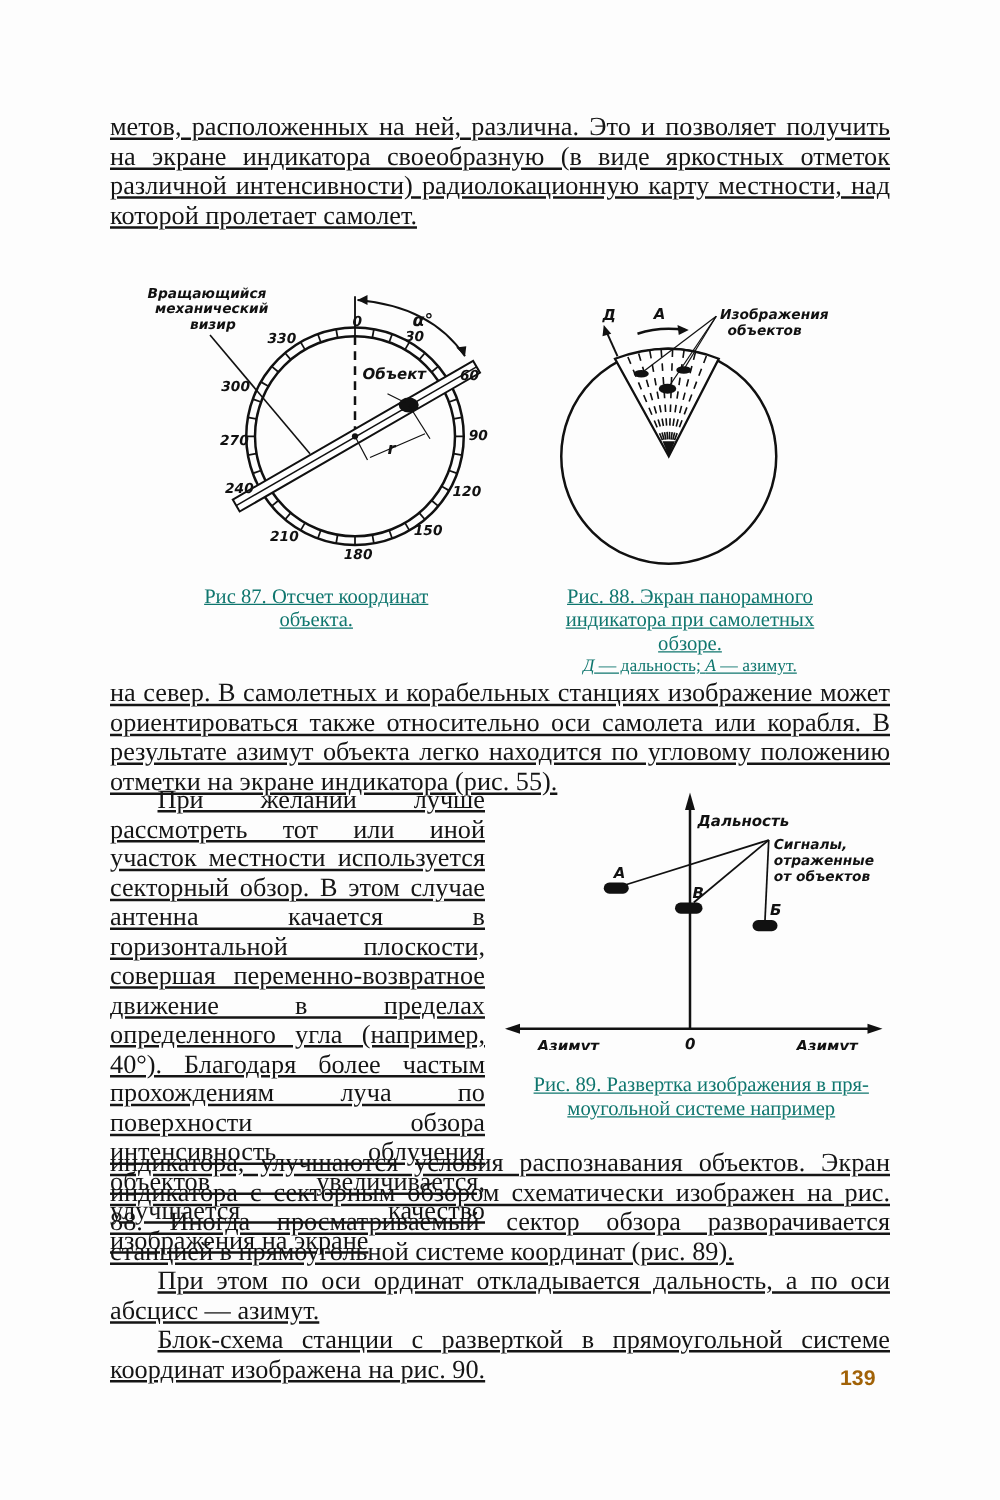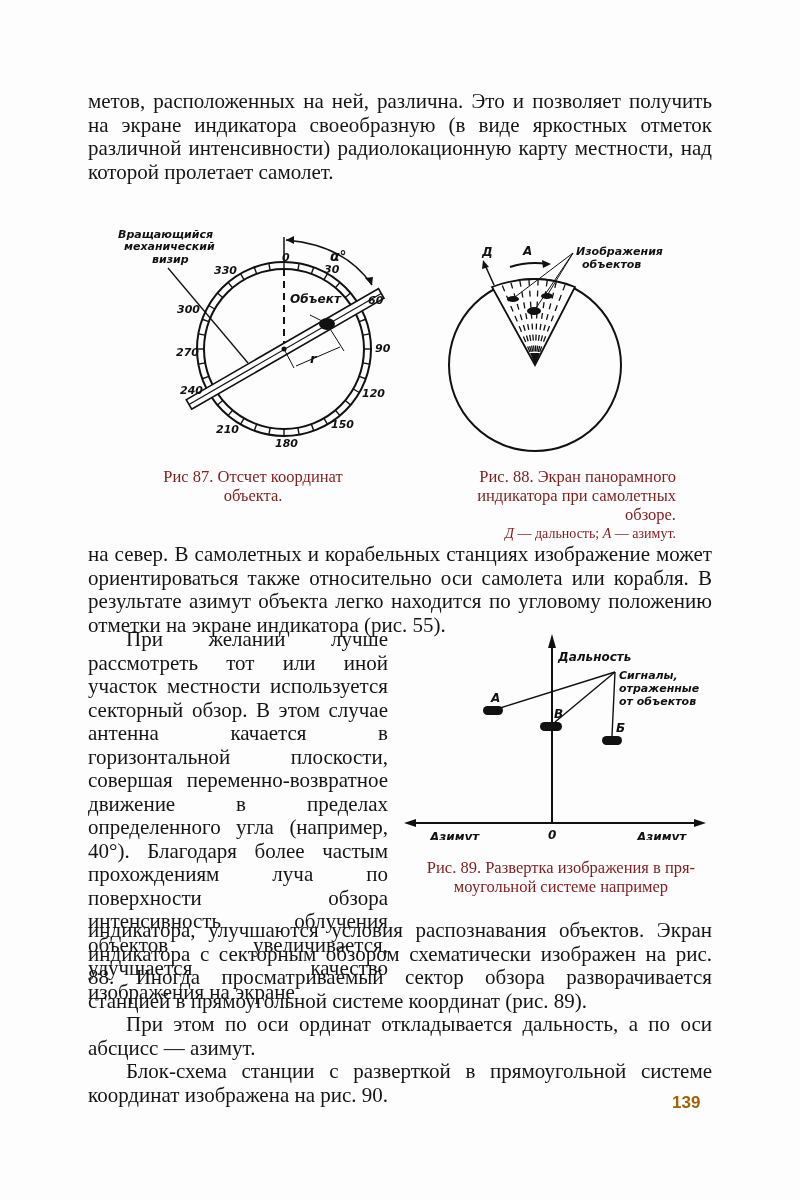--- a/index.html
+++ b/index.html
@@ -1,22 +1,22 @@
 <!DOCTYPE html>
 <html><head>
 <meta charset="utf-8">
 <style>
   html, body { margin: 0; padding: 0; background: #ffffff; }
   body { width: 800px; height: 1200px; position: relative; overflow: hidden; color: #1a1a1a; }
   .page { position: absolute; left: 0; top: 0; width: 800px; height: 1200px; background: #fdfdfd; }
   .text { font-family: "Liberation Serif", "DejaVu Serif", serif; font-size: 21px; line-height: 23.5px; color: #151515; }
   .para { position: absolute; text-align: justify; text-align-last: left; }
-  .para p { margin: 0; text-align: justify; }
+  .para p { margin: 0; text-align: justify; text-decoration: underline; }
   .indent { text-indent: 38px; }
-  .caption { position: absolute; font-family: "Liberation Serif", "DejaVu Serif", serif; font-size: 16.5px; line-height: 19px; text-align: center; color: #7f1d1d; }
+  .caption { position: absolute; font-family: "Liberation Serif", "DejaVu Serif", serif; font-size: 16.5px; line-height: 19px; text-align: center; color: #0f766e; text-decoration: underline; }
   .legend-line { font-size: 14px; font-style: normal; }
   .legend-line i { font-style: italic; }
   .fig { position: absolute; }
   .fig text { font-family: "DejaVu Sans", sans-serif; font-style: italic; font-weight: bold; fill: #111; }
   .pagenum { position: absolute; font-family: "Liberation Sans", sans-serif; font-size: 17px; font-weight: bold; color: #a16207; }
 </style>
 </head>
 <body>
 
 <div class="page">
@@ -140,21 +140,21 @@
 
     <path d="M80 42 Q 98 36 118 39" fill="none" stroke="#111" stroke-width="2"></path>
     <polygon points="121,39 112,35 113,43" fill="#111"></polygon>
     <text x="93" y="30" font-size="12">А</text>
   </svg>
 
   <div class="caption" style="left:118px; top:467px; width:270px;">
     <div>Рис 87. Отсчет координат</div>
     <div>объекта.</div>
   </div>
-  <div class="caption" style="left:428px; top:467px; width:248px;text-align:right;">
+  <div class="caption" style="left:428px; top:467px; width:248px;">
     <div>Рис. 88. Экран панорамного</div>
     <div>индикатора при самолетных</div>
     <div>обзоре.</div>
     <div class="legend-line">
       <i>Д</i><span> — дальность; </span><i>А</i><span> — азимут.</span>
     </div>
   </div>
 
   <div class="para text" style="left:88px; top:543px; width:624px;">
     <p>на север. В самолетных и корабельных станциях изображение может ориентироваться также относительно оси самолета или корабля. В результате азимут объекта легко находится по угловому положению отметки на экране индикатора (рис. 55).</p>

